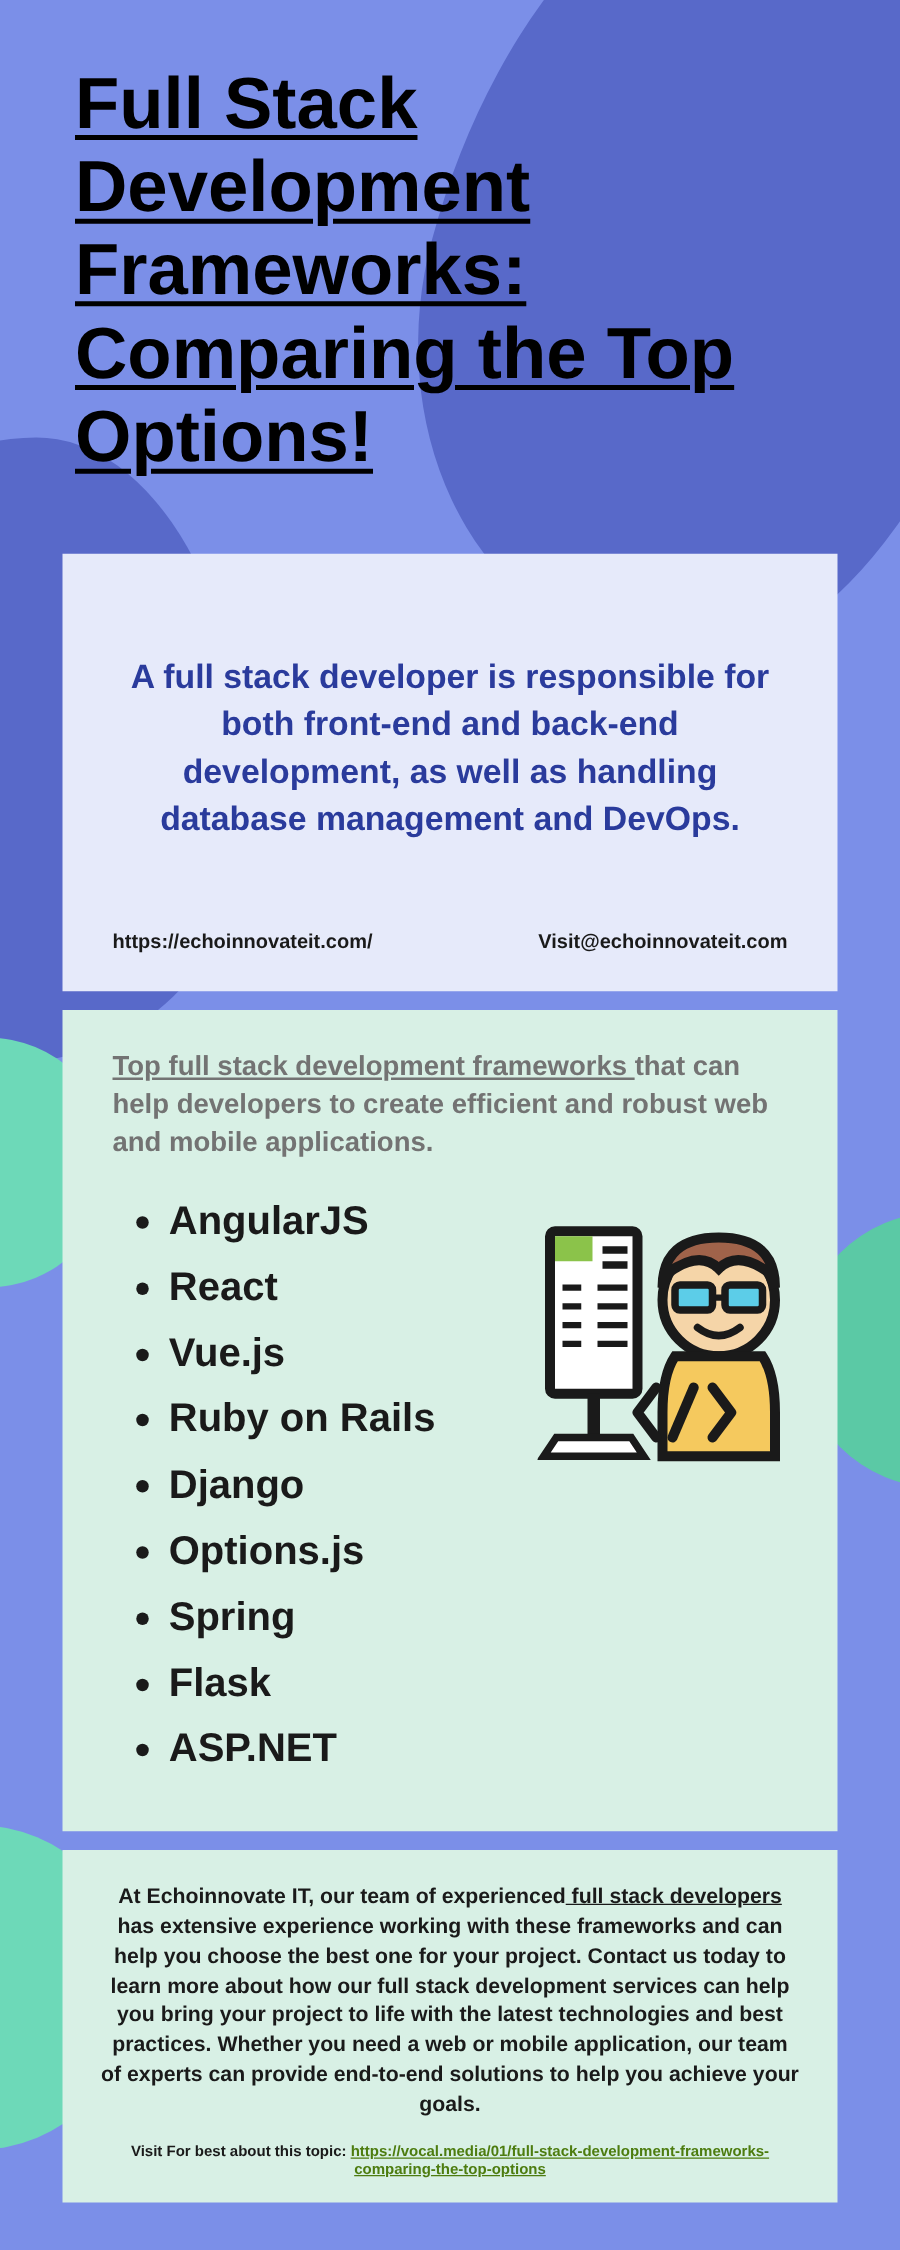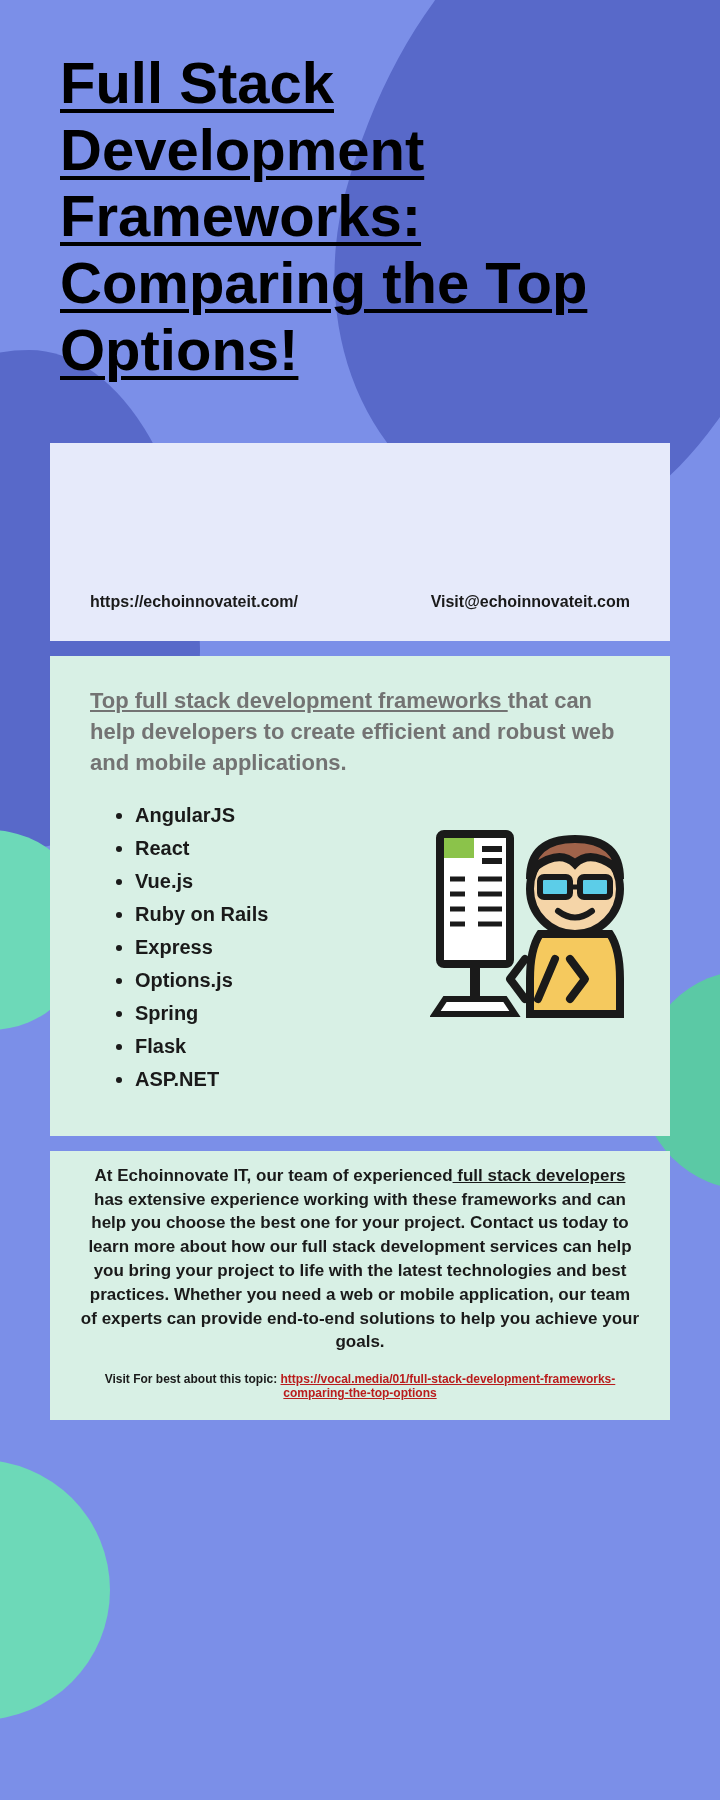--- a/index.html
+++ b/index.html
@@ -97,80 +97,81 @@
     .card2-heading .underline { text-decoration: underline; }
     .card2-body {
       display: flex;
       margin-top: 20px;
       align-items: flex-start;
       gap: 20px;
     }
     .card2-list {
       list-style: disc;
       padding-left: 45px;
-      font-size: 20px;
+      font-size: 32px;
       font-weight: 700;
       color: #1a1a1a;
       line-height: 1.65;
       flex: 1;
     }
     .dev-icon { width: 200px; height: 220px; flex-shrink: 0; margin-top: 20px; }
     .card3 {
       position: relative;
       background: #D8F0E5;
       margin: 15px 50px 0 50px;
-      padding: 13px 30px 20px 30px;
+      padding: 25px 30px 20px 30px;
       z-index: 5;
     }
     .card3-text {
       font-size: 17px;
       font-weight: 700;
       color: #1a1a1a;
       text-align: center;
       line-height: 1.4;
     }
     .card3-text .underline { text-decoration: underline; }
     .card3-footer {
       font-size: 12px;
       font-weight: 700;
       color: #1a1a1a;
       text-align: center;
       margin-top: 18px;
     }
-    .card3-footer a { color: #b91c1c; text-decoration: underline; }
+    .card3-footer a { color: #4d7c0f; text-decoration: underline; }
   </style>
 </head>
 <body>
 
 <div class="blob1"></div>
 <div class="blob2"></div>
 <div class="blob3"></div>
 <div class="blob4"></div>
 <div class="blob5"></div>
 
 <h1 class="title">Full Stack Development Frameworks: Comparing the Top Options!</h1>
 
 <div class="card1">
+  <p class="card1-text">A full stack developer is responsible for both front-end and back-end development, as well as handling database management and DevOps.</p>
   <div class="card1-links">
     <span>https://echoinnovateit.com/</span>
     <span>Visit@echoinnovateit.com</span>
   </div>
 </div>
 
 <div class="card2">
   <p class="card2-heading">
     <span class="underline">Top full stack development frameworks </span><span>that can help developers to create efficient and robust web and mobile applications.</span>
   </p>
   <div class="card2-body">
     <ul class="card2-list">
       <li>AngularJS</li>
       <li>React</li>
       <li>Vue.js</li>
       <li>Ruby on Rails</li>
-      <li>Express</li>
+      <li>Django</li>
       <li>Options.js</li>
       <li>Spring</li>
       <li>Flask</li>
       <li>ASP.NET</li>
     </ul>
     <svg class="dev-icon" viewBox="0 0 200 220">
       <rect x="10" y="15" width="70" height="130" rx="4" fill="#fff" stroke="#1a1a1a" stroke-width="8"></rect>
       <rect x="14" y="19" width="30" height="20" fill="#8BC34A"></rect>
       <line x1="52" y1="30" x2="72" y2="30" stroke="#1a1a1a" stroke-width="6"></line>
       <line x1="52" y1="42" x2="72" y2="42" stroke="#1a1a1a" stroke-width="6"></line>

